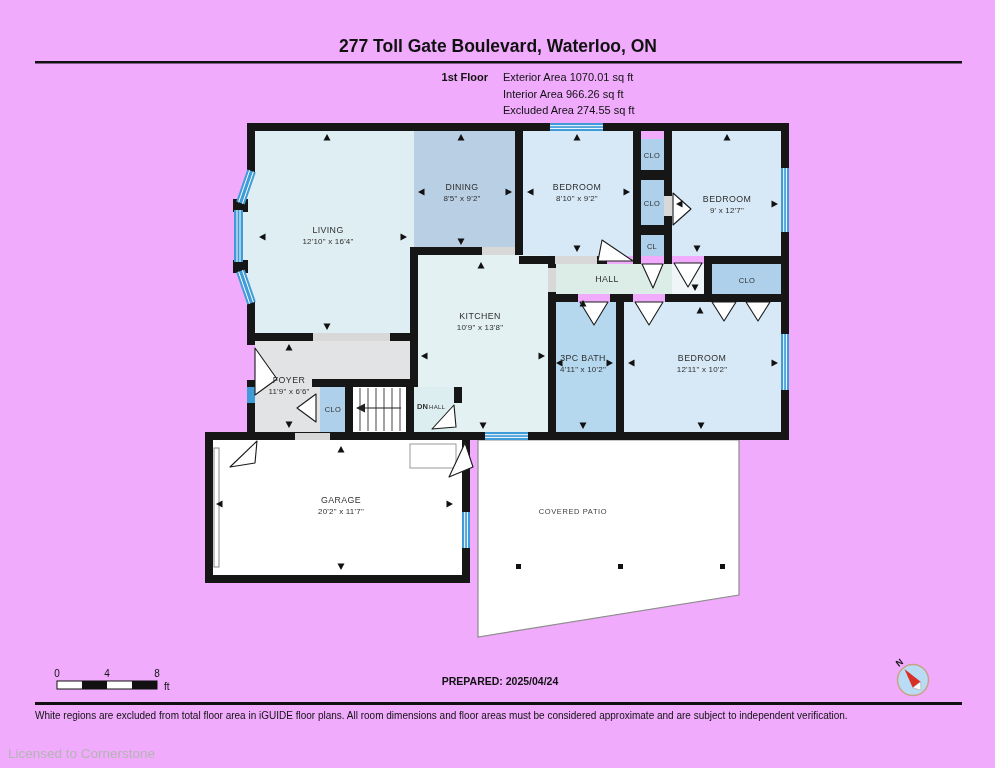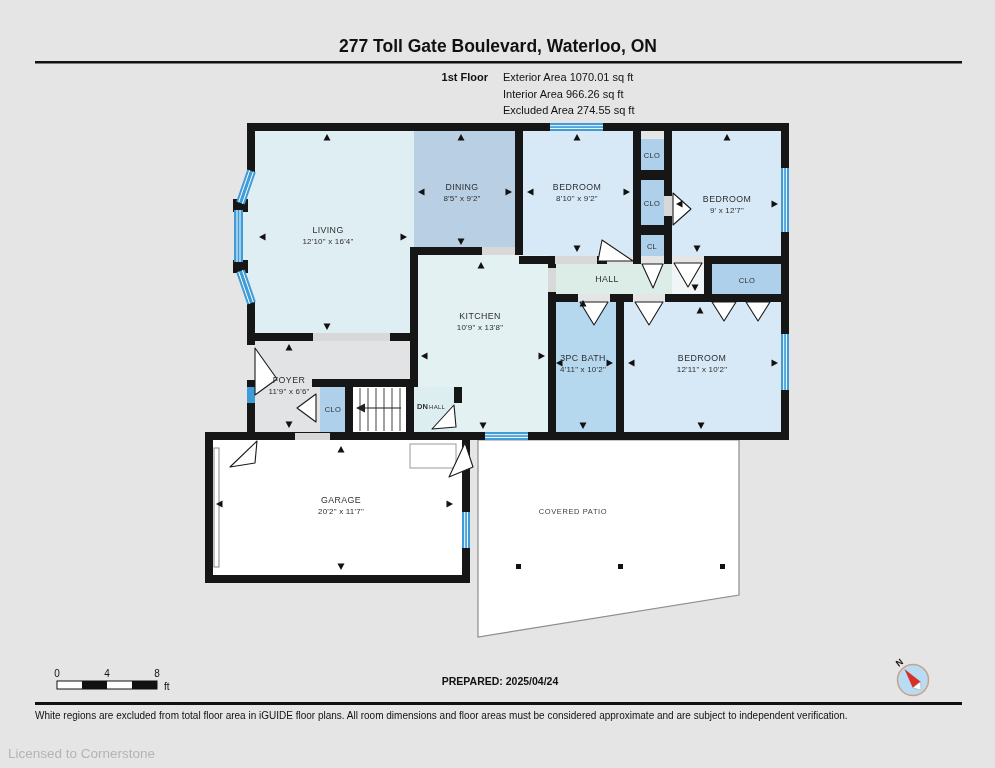--- a/index.html
+++ b/index.html
@@ -1,16 +1,16 @@
 <!DOCTYPE html>
 <html><head>
 <meta charset="utf-8">
 <style>
   html,body{margin:0;padding:0;background:#ffffff;}
-  .page{position:relative;width:995px;height:768px;background:#e5e5e5;font-family:"Liberation Sans",sans-serif;}
+  .page{position:relative;width:995px;height:768px;background:#f0abfc;font-family:"Liberation Sans",sans-serif;}
   svg text{font-family:"Liberation Sans",sans-serif;fill:#2e2e2e;}
   .title{font-size:17.5px;font-weight:bold;fill:#111;}
   .sub-bold{font-size:11px;font-weight:bold;fill:#111;}
   .sub{font-size:11px;fill:#111;}
   .room-name{font-size:8.8px;letter-spacing:.4px;fill:#2e2e2e;}
   .room-dims{font-size:8px;letter-spacing:.2px;fill:#2e2e2e;}
   .clo-label{font-size:7.5px;letter-spacing:.3px;fill:#2e2e2e;}
   .dn-label{font-size:7.5px;font-weight:bold;fill:#2e2e2e;}
   .dn-small{font-size:6px;letter-spacing:.3px;fill:#2e2e2e;}
   .patio-label{font-size:7.5px;letter-spacing:.6px;fill:#3c3c3c;}

